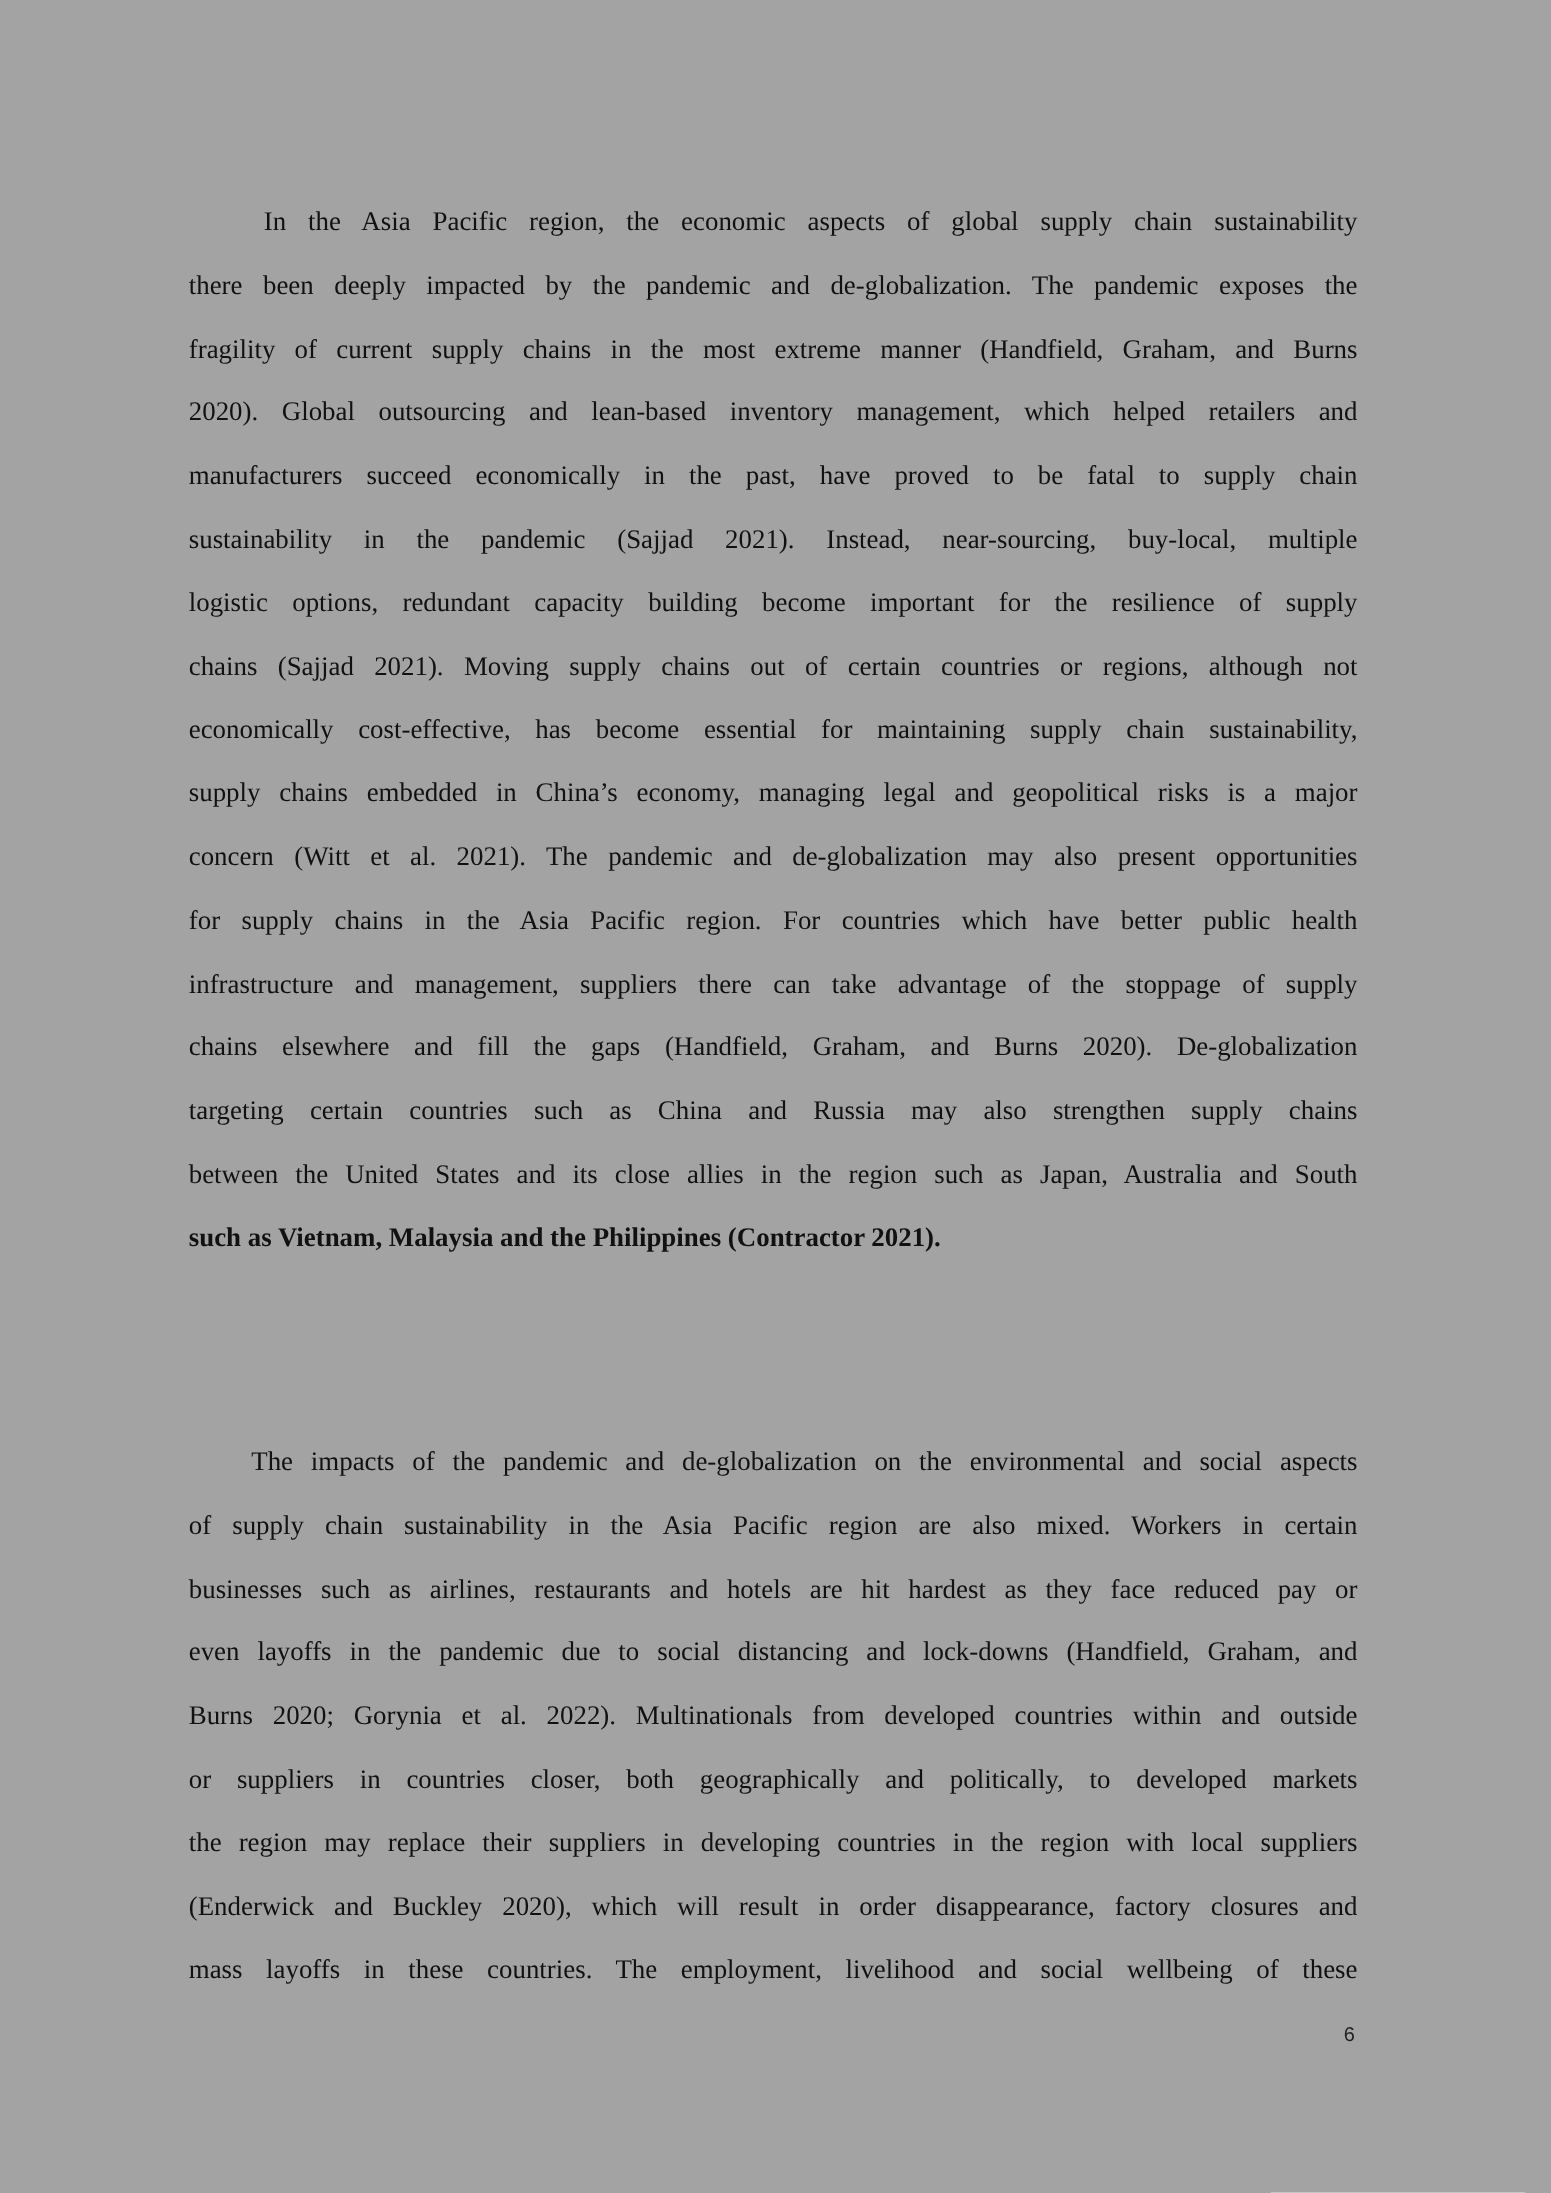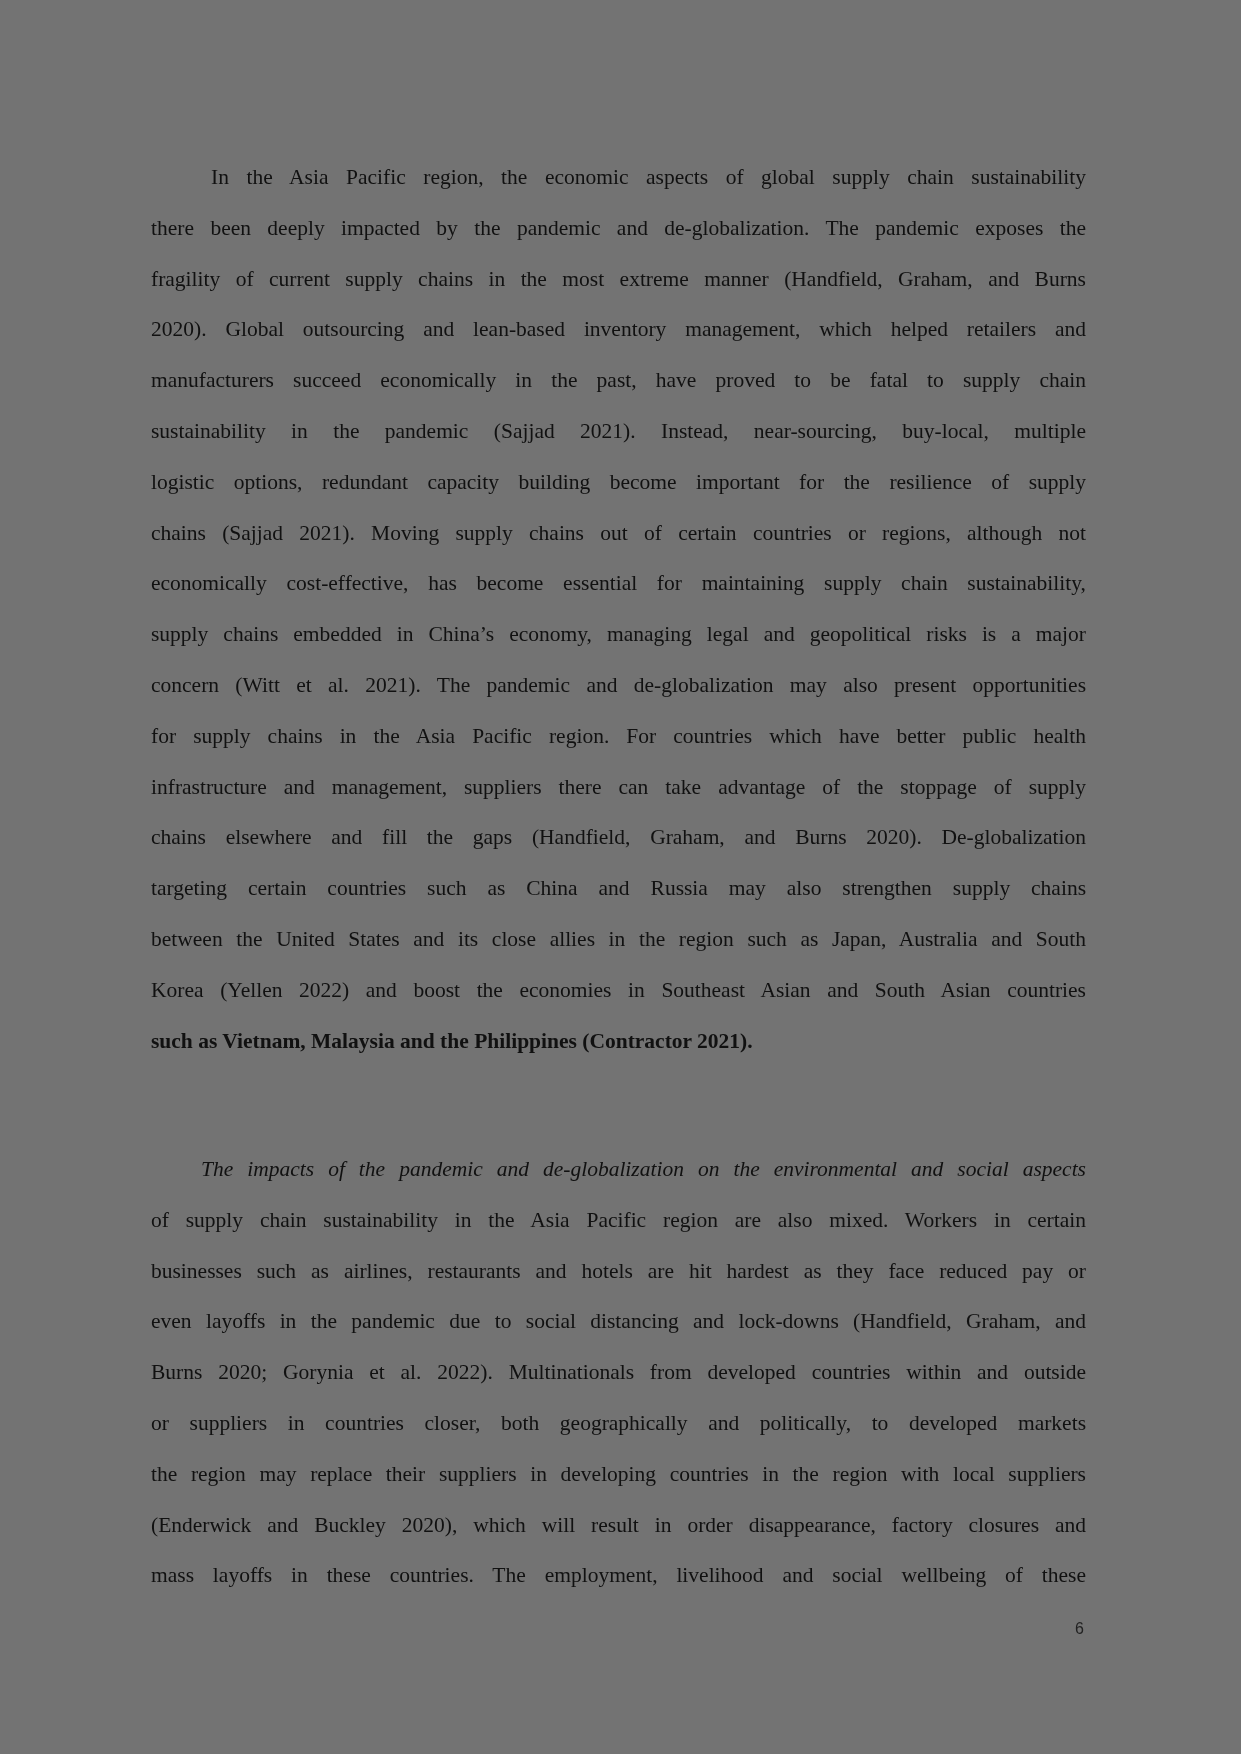--- a/index.html
+++ b/index.html
@@ -12,21 +12,21 @@
       height: 1754px;
       position: relative;
       overflow: hidden;
     }
     .page {
       position: absolute;
       left: 0;
       top: 0;
       width: 1241px;
       height: 1754px;
-      background: #737373;
+      background: #a3a3a3;
     }
     .body-text {
       position: absolute;
       left: 151px;
       width: 935px;
       font-family: "Liberation Serif", serif;
       font-size: 21.5px;
       color: #111111;
     }
     .line {
@@ -39,21 +39,20 @@
     }
     .line.last {
       text-align-last: left;
       font-weight: bold;
     }
     .line.indent-1 {
       padding-left: 60px;
     }
     .line.indent-2 {
       padding-left: 50px;
-      font-style: italic;
     }
     #para-1 { top: 152px; }
     #para-2 { top: 1144px; }
     .page-number {
       position: absolute;
       left: 1075px;
       top: 1620px;
       font-family: "Liberation Sans", sans-serif;
       font-size: 16px;
       color: #222222;
@@ -74,21 +73,20 @@
     <span class="line">logistic options, redundant capacity building become important for the resilience of supply</span>
     <span class="line">chains (Sajjad 2021). Moving supply chains out of certain countries or regions, although not</span>
     <span class="line">economically cost-effective, has become essential for maintaining supply chain sustainability,</span>
     <span class="line">supply chains embedded in China’s economy, managing legal and geopolitical risks is a major</span>
     <span class="line">concern (Witt et al. 2021). The pandemic and de-globalization may also present opportunities</span>
     <span class="line">for supply chains in the Asia Pacific region. For countries which have better public health</span>
     <span class="line">infrastructure and management, suppliers there can take advantage of the stoppage of supply</span>
     <span class="line">chains elsewhere and fill the gaps (Handfield, Graham, and Burns 2020). De-globalization</span>
     <span class="line">targeting certain countries such as China and Russia may also strengthen supply chains</span>
     <span class="line">between the United States and its close allies in the region such as Japan, Australia and South</span>
-    <span class="line">Korea (Yellen 2022) and boost the economies in Southeast Asian and South Asian countries</span>
     <span class="line last">such as Vietnam, Malaysia and the Philippines (Contractor 2021).</span>
   </div>
 
   <div class="body-text" id="para-2">
     <span class="line indent-2">The impacts of the pandemic and de-globalization on the environmental and social aspects</span>
     <span class="line">of supply chain sustainability in the Asia Pacific region are also mixed. Workers in certain</span>
     <span class="line">businesses such as airlines, restaurants and hotels are hit hardest as they face reduced pay or</span>
     <span class="line">even layoffs in the pandemic due to social distancing and lock-downs (Handfield, Graham, and</span>
     <span class="line">Burns 2020; Gorynia et al. 2022). Multinationals from developed countries within and outside</span>
     <span class="line">or suppliers in countries closer, both geographically and politically, to developed markets</span>

